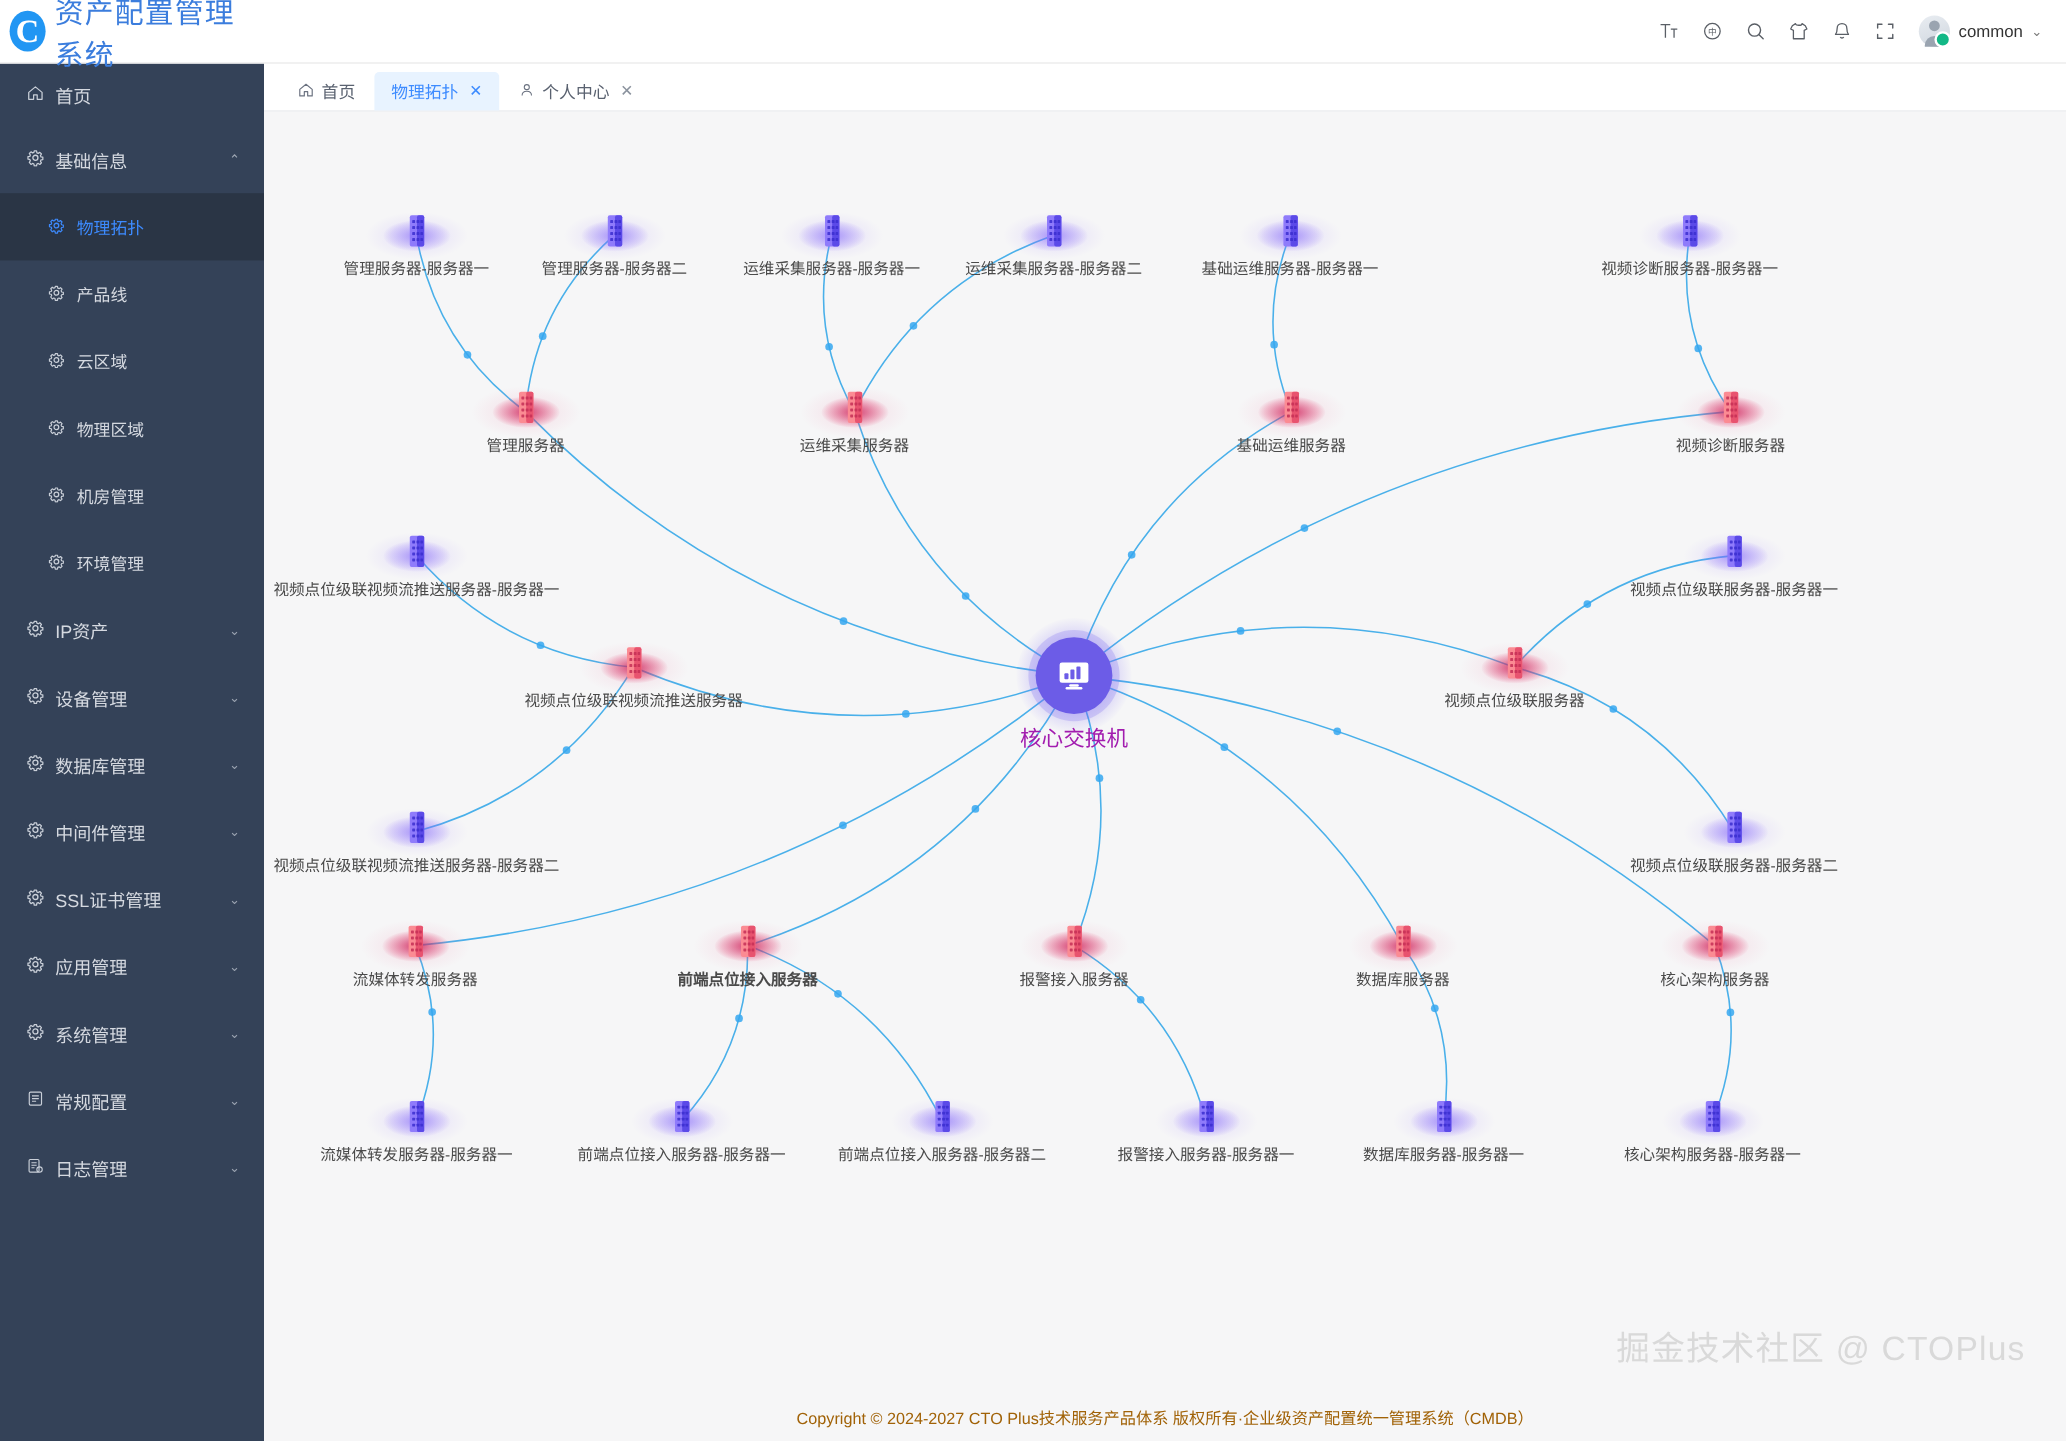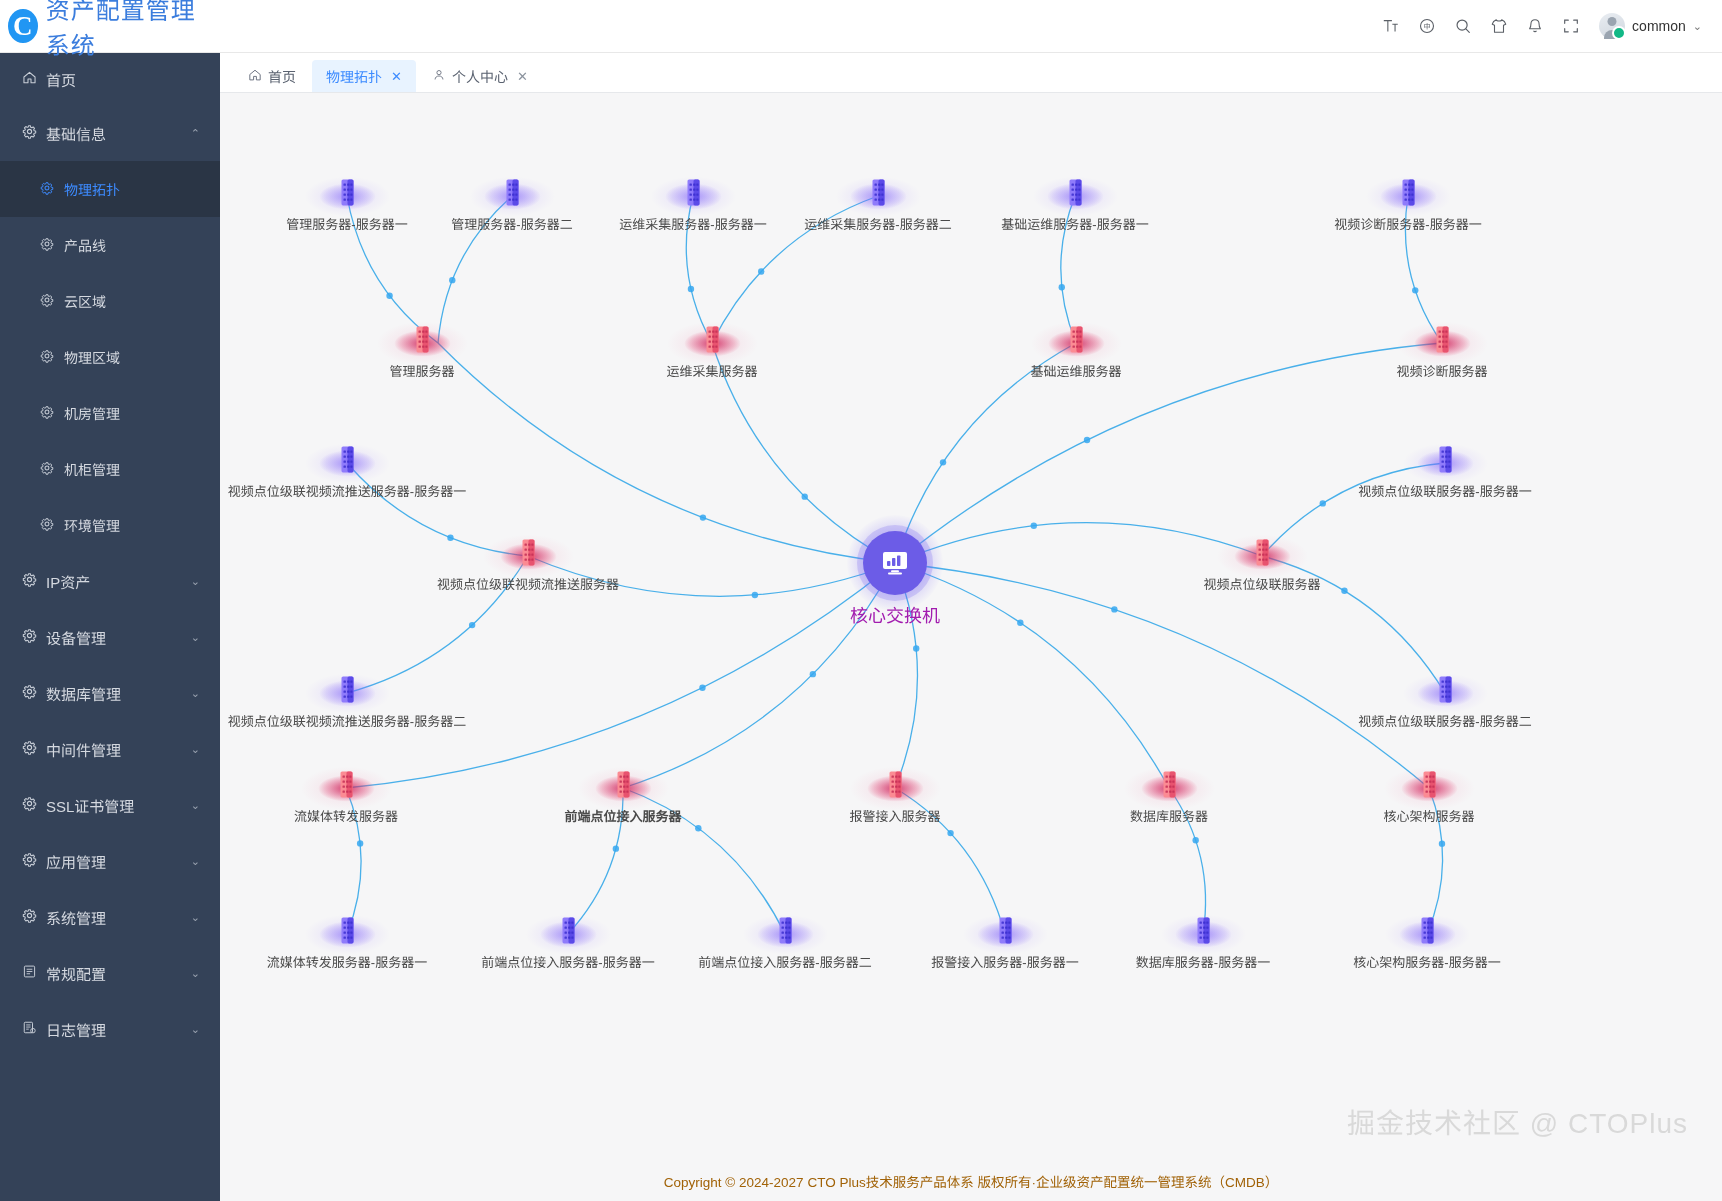--- a/index.html
+++ b/index.html
@@ -249,27 +249,20 @@
             <path fill="none" stroke="#c9cfd8" stroke-width="1.4" stroke-linejoin="round" d="M8.7 2.4h2.6l.35 2.05 1.5.62 1.75-1.15 1.84 1.84-1.15 1.75.62 1.5 2.05.35v2.6l-2.05.35-.62 1.5 1.15 1.75-1.84 1.84-1.75-1.15-1.5.62-.35 2.05H8.7l-.35-2.05-1.5-.62-1.75 1.15L3.26 15l1.15-1.75-.62-1.5L1.74 11.4V8.8l2.05-.35.62-1.5L3.26 5.2 5.1 3.36l1.75 1.15 1.5-.62z"></path>
           </svg></span>
         <span class="mi-label">物理区域</span>
       </div>
       <div class="menu-item sub">
         <span class="mi-ico"><svg width="14" height="14" viewBox="0 0 20 20">
             <path fill="none" stroke="#c9cfd8" stroke-width="1.5" d="M10 7.2a2.8 2.8 0 1 0 0 5.6 2.8 2.8 0 0 0 0-5.6z"></path>
             <path fill="none" stroke="#c9cfd8" stroke-width="1.4" stroke-linejoin="round" d="M8.7 2.4h2.6l.35 2.05 1.5.62 1.75-1.15 1.84 1.84-1.15 1.75.62 1.5 2.05.35v2.6l-2.05.35-.62 1.5 1.15 1.75-1.84 1.84-1.75-1.15-1.5.62-.35 2.05H8.7l-.35-2.05-1.5-.62-1.75 1.15L3.26 15l1.15-1.75-.62-1.5L1.74 11.4V8.8l2.05-.35.62-1.5L3.26 5.2 5.1 3.36l1.75 1.15 1.5-.62z"></path>
           </svg></span>
         <span class="mi-label">机房管理</span>
-      </div>
-      <div class="menu-item sub">
-        <span class="mi-ico"><svg width="14" height="14" viewBox="0 0 20 20">
-            <path fill="none" stroke="#c9cfd8" stroke-width="1.5" d="M10 7.2a2.8 2.8 0 1 0 0 5.6 2.8 2.8 0 0 0 0-5.6z"></path>
-            <path fill="none" stroke="#c9cfd8" stroke-width="1.4" stroke-linejoin="round" d="M8.7 2.4h2.6l.35 2.05 1.5.62 1.75-1.15 1.84 1.84-1.15 1.75.62 1.5 2.05.35v2.6l-2.05.35-.62 1.5 1.15 1.75-1.84 1.84-1.75-1.15-1.5.62-.35 2.05H8.7l-.35-2.05-1.5-.62-1.75 1.15L3.26 15l1.15-1.75-.62-1.5L1.74 11.4V8.8l2.05-.35.62-1.5L3.26 5.2 5.1 3.36l1.75 1.15 1.5-.62z"></path>
-          </svg></span>
-        <span class="mi-label">机柜管理</span>
       </div>
       <div class="menu-item sub">
         <span class="mi-ico"><svg width="14" height="14" viewBox="0 0 20 20">
             <path fill="none" stroke="#c9cfd8" stroke-width="1.5" d="M10 7.2a2.8 2.8 0 1 0 0 5.6 2.8 2.8 0 0 0 0-5.6z"></path>
             <path fill="none" stroke="#c9cfd8" stroke-width="1.4" stroke-linejoin="round" d="M8.7 2.4h2.6l.35 2.05 1.5.62 1.75-1.15 1.84 1.84-1.15 1.75.62 1.5 2.05.35v2.6l-2.05.35-.62 1.5 1.15 1.75-1.84 1.84-1.75-1.15-1.5.62-.35 2.05H8.7l-.35-2.05-1.5-.62-1.75 1.15L3.26 15l1.15-1.75-.62-1.5L1.74 11.4V8.8l2.05-.35.62-1.5L3.26 5.2 5.1 3.36l1.75 1.15 1.5-.62z"></path>
           </svg></span>
         <span class="mi-label">环境管理</span>
       </div>
       <div class="menu-item">
         <span class="mi-ico"><svg width="15" height="15" viewBox="0 0 20 20">
@@ -556,21 +549,21 @@
               <rect x="9" y="18" width="2.4" height="2.4" rx=".5"></rect>
               <rect x="12.6" y="18" width="2.4" height="2.4" rx=".5"></rect>
               <rect x="15.8" y="18" width="2.2" height="2.4" rx=".5"></rect>
               <rect x="9" y="23" width="2.4" height="2.4" rx=".5"></rect>
               <rect x="12.6" y="23" width="2.4" height="2.4" rx=".5"></rect>
               <rect x="15.8" y="23" width="2.2" height="2.4" rx=".5"></rect>
             </g>
           </svg>
           <span class="label">视频诊断服务器-服务器一</span>
         </div>
-        <div class="node red" style="left: 202px; top: 250px; width: 1px; height: 1px;">
+        <div class="node red" style="left: 218px; top: 250px; width: 1px; height: 1px;">
           <span class="glow glow2"></span>
           <span class="glow"></span>
           <svg class="bld" width="26" height="34" viewBox="0 0 26 34">
             <rect x="7" y="4" width="12" height="26" rx="1.6" fill="#fb8b93"></rect>
             <rect x="13" y="4" width="6" height="26" rx="1.6" fill="#e8536f"></rect>
             <g fill="#c62f56" opacity=".85">
               <rect x="9" y="8" width="2.4" height="2.4" rx=".5"></rect>
               <rect x="12.6" y="8" width="2.4" height="2.4" rx=".5"></rect>
               <rect x="15.8" y="8" width="2.2" height="2.4" rx=".5"></rect>
               <rect x="9" y="13" width="2.4" height="2.4" rx=".5"></rect>

